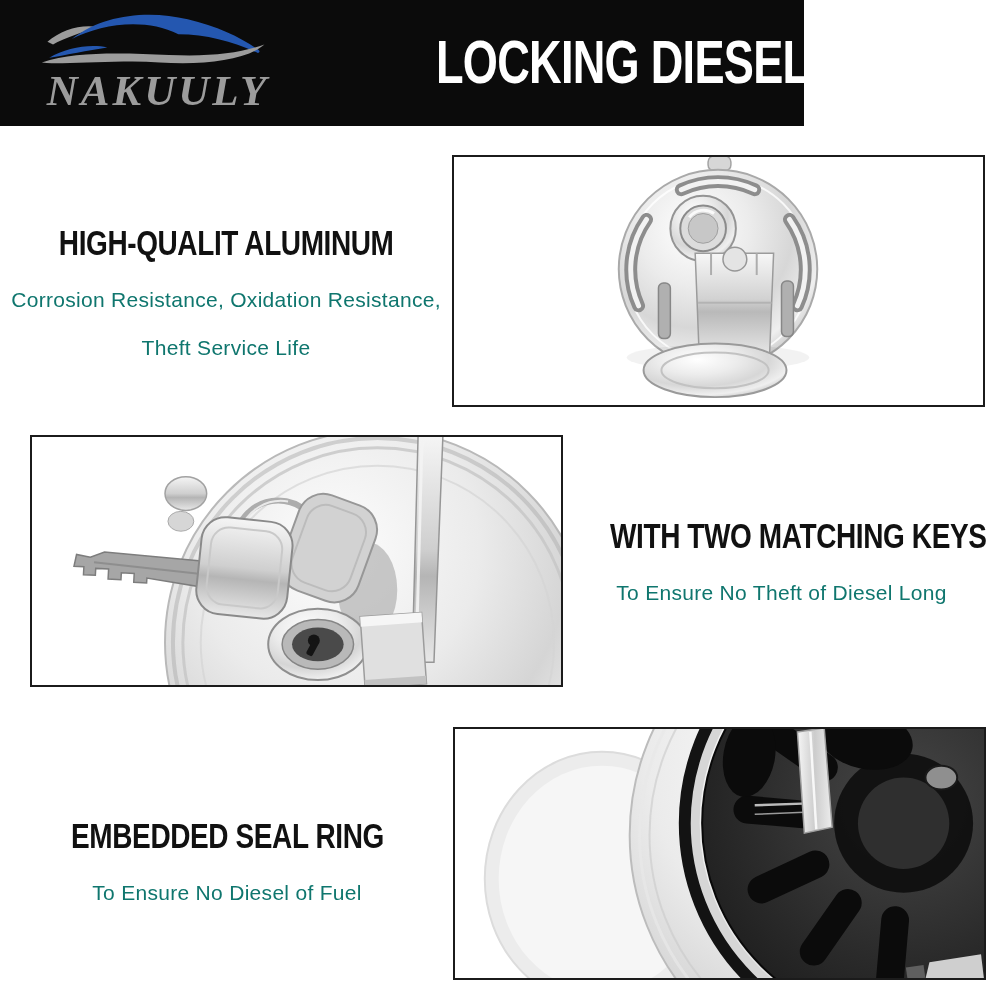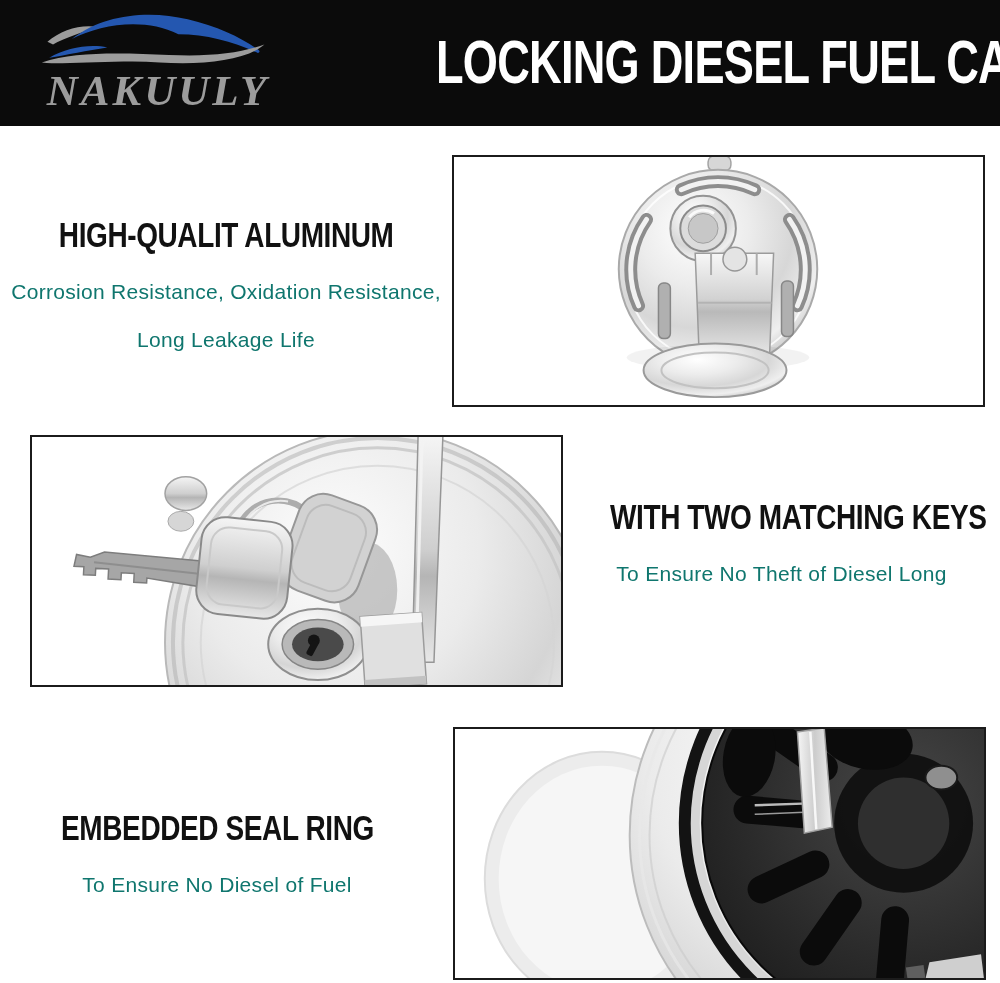--- a/index.html
+++ b/index.html
@@ -1,48 +1,48 @@
 <!DOCTYPE html>
 <html><head>
 <meta charset="utf-8">
 <style>
   html,body{margin:0;padding:0;background:#ffffff;}
   .page{
     position:relative;width:1000px;height:983px;background:#ffffff;
     overflow:hidden;font-family:"Liberation Sans",sans-serif;
   }
   
-  .header{position:absolute;left:0;top:0;width:1000px;height:126px;background:#0b0b0b;}
+  .header{position:absolute;left:0;top:0;width:804px;height:126px;background:#0b0b0b;}
   .logo{position:absolute;left:28px;top:8px;width:260px;height:112px;}
   .logo svg{position:absolute;left:2px;top:2px;}
   .brand{
     position:absolute;left:0;top:58px;width:260px;text-align:center;
     font-family:"Liberation Serif",serif;font-style:italic;font-weight:600;
     font-size:43px;color:#9c9c9c;letter-spacing:3px;white-space:nowrap;
   }
   .title-wrap{position:absolute;left:330px;right:40px;top:32px;text-align:center;}
   .title{
     display:inline-block;font-weight:700;font-size:61px;line-height:60px;
     color:#ffffff;letter-spacing:-1px;white-space:nowrap;
     transform:scaleX(.74);transform-origin:50% 50%;
   }
   
-  .txt{position:absolute;text-align:center;}
+  .txt{position:absolute;text-align:center;margin-top:8px;}
   .txt .heading{
     display:inline-block;font-weight:700;font-size:35px;line-height:40px;
     color:#111111;letter-spacing:-.5px;white-space:nowrap;
     transform:scaleX(.8);transform-origin:50% 50%;
   }
   .txt .sub{
     margin-top:25px;font-size:21px;line-height:23px;color:#0f766e;
     letter-spacing:.3px;white-space:nowrap;
   }
   .txt-1{left:0;top:215px;width:452px;}
-  .txt-2{left:563px;top:497px;width:437px;}
-  .txt-3{left:6px;top:808px;width:422px;}
+  .txt-2{left:563px;top:508px;width:437px;}
+  .txt-3{left:16px;top:808px;width:422px;}
   
   .photo-box{
     position:absolute;border:2px solid #1b1b1b;background:#ffffff;
     box-sizing:border-box;overflow:hidden;
   }
   .box-1{left:452px;top:155px;width:533px;height:252px;}
   .box-2{left:30px; top:435px;width:533px;height:252px;}
   .box-3{left:453px;top:727px;width:533px;height:253px;}
   .photo-box svg{display:block;width:100%;height:100%;}
 </style>
@@ -62,21 +62,21 @@
       <div class="brand">NAKUULY</div>
     </div>
     <div class="title-wrap">
       <span class="title">LOCKING DIESEL FUEL CAP</span>
     </div>
   </div>
 
   <div class="txt txt-1">
     <span class="heading">HIGH-QUALIT ALUMINUM</span>
     <div class="sub">Corrosion Resistance, Oxidation Resistance,</div>
-    <div class="sub">Long Leakage Life</div>
+    <div class="sub">Theft Service Life</div>
   </div>
 
   <div class="photo-box box-1">
     <svg viewBox="0 0 533 252" preserveAspectRatio="xMidYMid slice">
       <defs>
         <radialGradient id="g1d" cx="38%" cy="30%" r="80%">
           <stop offset="0%" stop-color="#ffffff"></stop>
             <stop offset="35%" stop-color="#ececec"></stop>
           <stop offset="62%" stop-color="#d7d7d7"></stop>
             <stop offset="82%" stop-color="#efefef"></stop>

